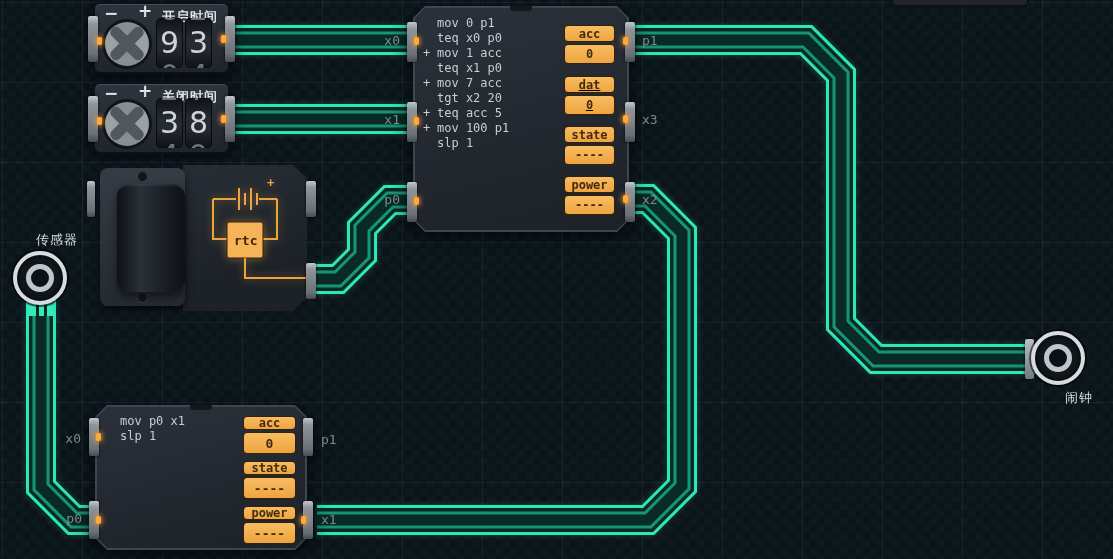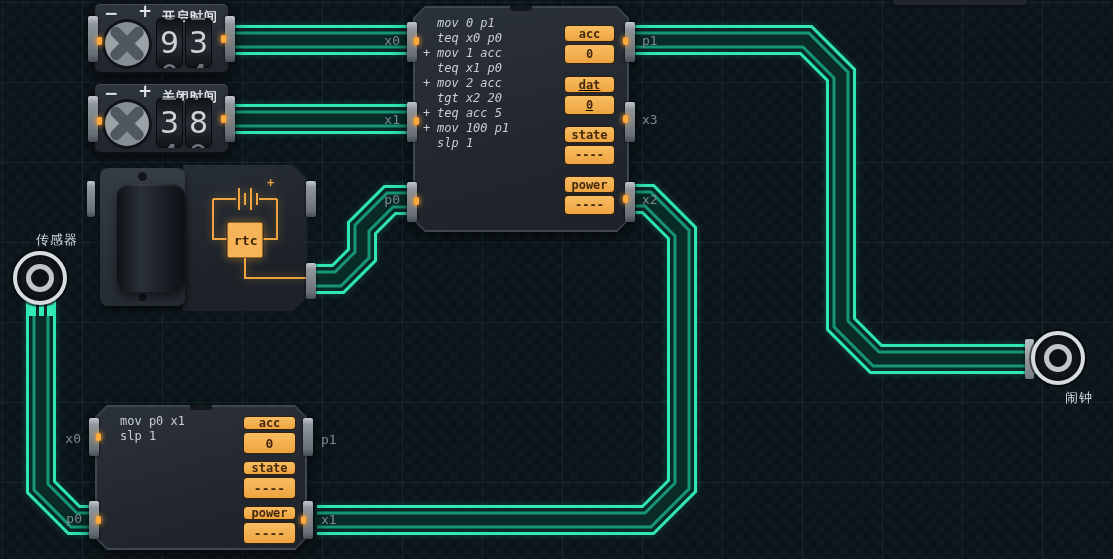--- a/index.html
+++ b/index.html
@@ -231,40 +231,40 @@
     </svg>
     <div class="pin" style="left:0;top:18px;height:36px;width:8px;"></div>
     <div class="pin" style="left:219px;top:18px;height:36px;"></div>
     <div class="pin" style="left:219px;top:100px;height:36px;"></div>
   </div>
 
   <div class="comp mc mc-main" style="left:413px;top:6px;width:216px;height:226px;">
     <div class="mc-edge"></div>
     <div class="mc-face"></div>
     <div class="notch"></div>
-    <div class="code" style="left:10px;top:10px;width:140px;font-style:italic;">
+    <div class="code" style="left:10px;top:10px;width:140px;">
       <div class="code-row">
           <span class="code-prefix"></span>
           <span>mov 0 p1</span>
         </div>
       <div class="code-row">
           <span class="code-prefix"></span>
           <span>teq x0 p0</span>
         </div>
       <div class="code-row">
           <span class="code-prefix">+</span>
           <span>mov 1 acc</span>
         </div>
       <div class="code-row">
           <span class="code-prefix"></span>
           <span>teq x1 p0</span>
         </div>
       <div class="code-row">
           <span class="code-prefix">+</span>
-          <span>mov 2 acc</span>
+          <span>mov 7 acc</span>
         </div>
       <div class="code-row">
           <span class="code-prefix"></span>
           <span>tgt x2 20</span>
         </div>
       <div class="code-row">
           <span class="code-prefix">+</span>
           <span>teq acc 5</span>
         </div>
       <div class="code-row">

